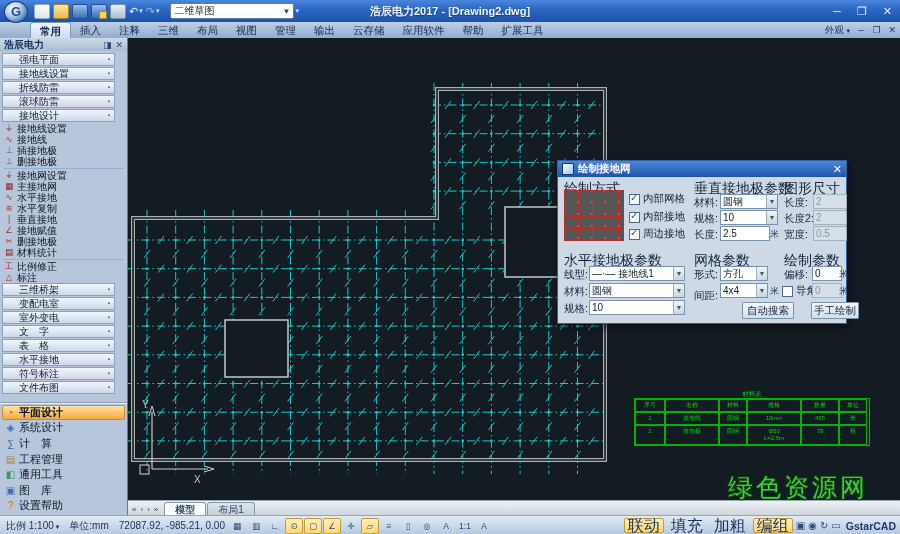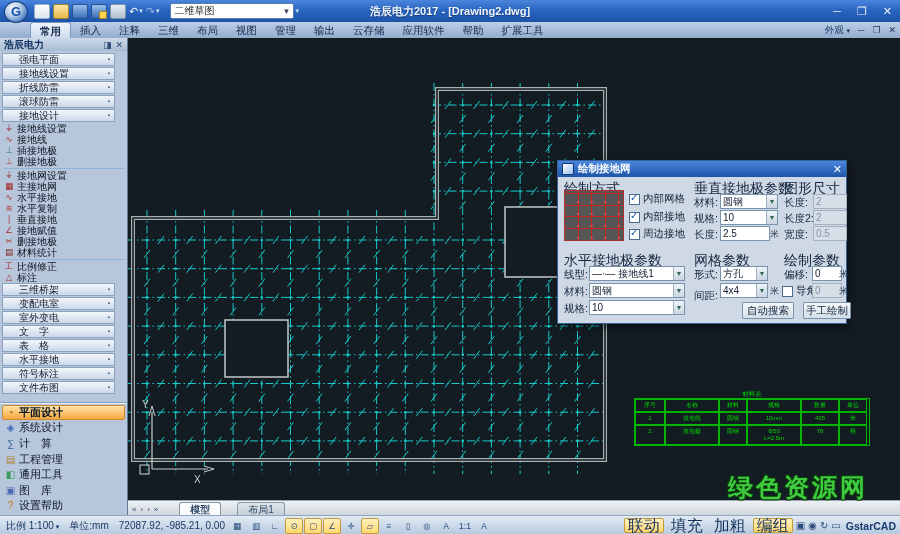--- a/index.html
+++ b/index.html
@@ -98,42 +98,42 @@
     background-size:13.6px 11.8px,auto,auto;background-position:6.3px 5.4px,0 0,0 0;}
   .dbtn{position:absolute;height:15px;background:linear-gradient(180deg,#f5f8fb,#d4dfe9);
     border:1px solid #7a93ad;border-radius:1px;font-size:10.5px;text-align:center;line-height:15px;color:#102038;}
 
   
   #modeltabs{position:absolute;left:128px;top:500px;width:772px;height:15px;
     background:linear-gradient(180deg,#eef1f4,#ccd4db);border-top:1px solid #9aa6b2;display:flex;align-items:flex-end;
     font-size:10px;color:#2c4a68;}
   #mt-nav{display:flex;gap:4px;padding:0 6px 2px 4px;font-size:8px;}
   .mtab{padding:0 10px;height:13px;line-height:13px;border:1px solid #8a98a6;border-bottom:none;
-    border-radius:3px 3px 0 0;margin-right:1px;background:linear-gradient(180deg,#dfe5ea,#c4cdd5);margin-left:15px;}
+    border-radius:3px 3px 0 0;margin-right:1px;background:linear-gradient(180deg,#dfe5ea,#c4cdd5);}
   .mtab.active{background:#fbfcfd;font-weight:bold;}
 
   
   #statusbar{position:absolute;left:0;top:515px;width:900px;height:19px;
     background:linear-gradient(180deg,#e2ebf5,#b4c8de);border-top:1px solid #8fa6c0;z-index:30;
     font-size:10px;color:#16325e;}
   #sb-left{position:absolute;left:6px;top:0;height:19px;display:flex;align-items:center;gap:10px;}
   #sb-left .caret{font-size:7px;margin-left:2px;}
   #stoggles{position:absolute;left:228px;top:2px;display:flex;gap:1px;}
   .stg{min-width:14px;height:14px;border:1px solid transparent;border-radius:2px;text-align:center;
     line-height:14px;font-size:8.5px;color:#27497c;padding:0 1px;}
   .stg.active{background:linear-gradient(180deg,#fff0bf,#ffd86e);border-color:#c49a3c;}
   #sb-right{position:absolute;right:4px;top:2px;display:flex;align-items:center;gap:3px;}
   .ttg{padding:0 3px;height:13px;line-height:13px;border:1px solid transparent;border-radius:2px;font-size:16px;}
   .ttg.active{background:linear-gradient(180deg,#fff0bf,#ffd86e);border-color:#c49a3c;}
   .sic{font-size:10px;color:#2a4a7a;}
   #brand{font-weight:bold;color:#1c3a70;font-size:10.5px;margin-left:2px;}
 
   
   #watermark{position:absolute;left:728px;top:474px;z-index:60;text-align:center;pointer-events:none;}
-  #watermark .w1{font-size:25px;font-weight:bold;letter-spacing:3px;color:#3ecb3e;
+  #watermark .w1{font-size:25px;font-weight:normal;letter-spacing:3px;color:#3ecb3e;
     text-shadow:1px 1px 0 #0c3a0c,-1px -1px 0 #0c3a0c,1px -1px 0 #0c3a0c,-1px 1px 0 #0c3a0c;line-height:26px;}
   #watermark .w2{font-size:14px;color:#3aa94f;opacity:.85;line-height:15px;letter-spacing:1px;}
 </style>
 </head>
 <body>
 
 <div class="app">
 
   <div id="titlebar">
     <div id="logo">G</div>
@@ -904,21 +904,21 @@
     <span class="dinput" style="left:254px;top:105px;width:24px">0</span>
     <span class="unit" style="left:281px;top:107px">米</span>
     <span class="cbrow" style="left:224px;top:123px">
       <span class="cb"></span>
       <span>导角:</span>
     </span>
     <span class="dinput disabled" style="left:254px;top:122px;width:24px">0</span>
     <span class="unit" style="left:281px;top:124px">米</span>
 
     <span class="dbtn" style="left:184px;top:141px;width:50px">自动搜索</span>
-    <span class="dbtn" style="left:245px;top:141px;width:46px">手工绘制</span>
+    <span class="dbtn" style="left:253px;top:141px;width:46px">手工绘制</span>
   </div>
 
   <div id="modeltabs">
     <div id="mt-nav">
       <span>«</span>
       <span>‹</span>
       <span>›</span>
       <span>»</span>
     </div>
     <div id="mt-tabs" style="display:flex">

